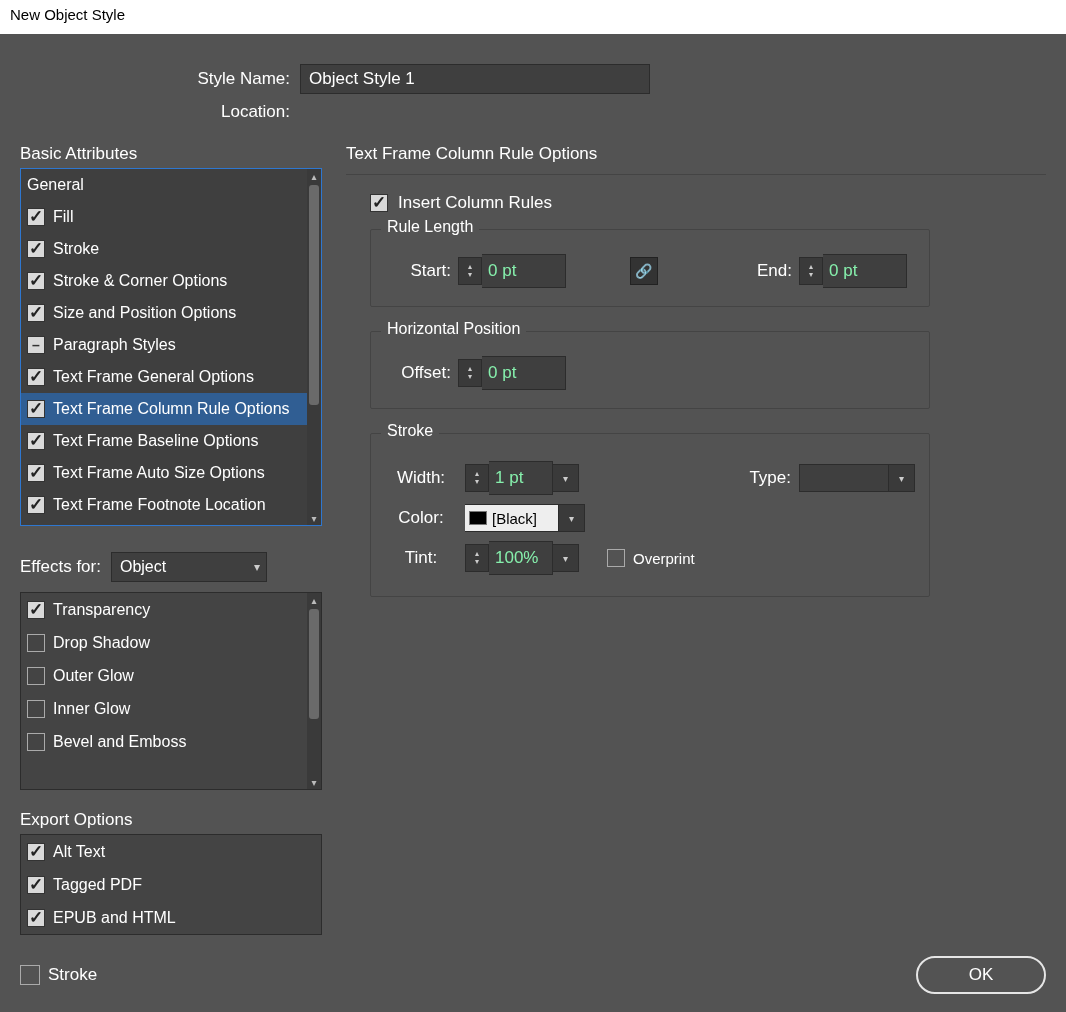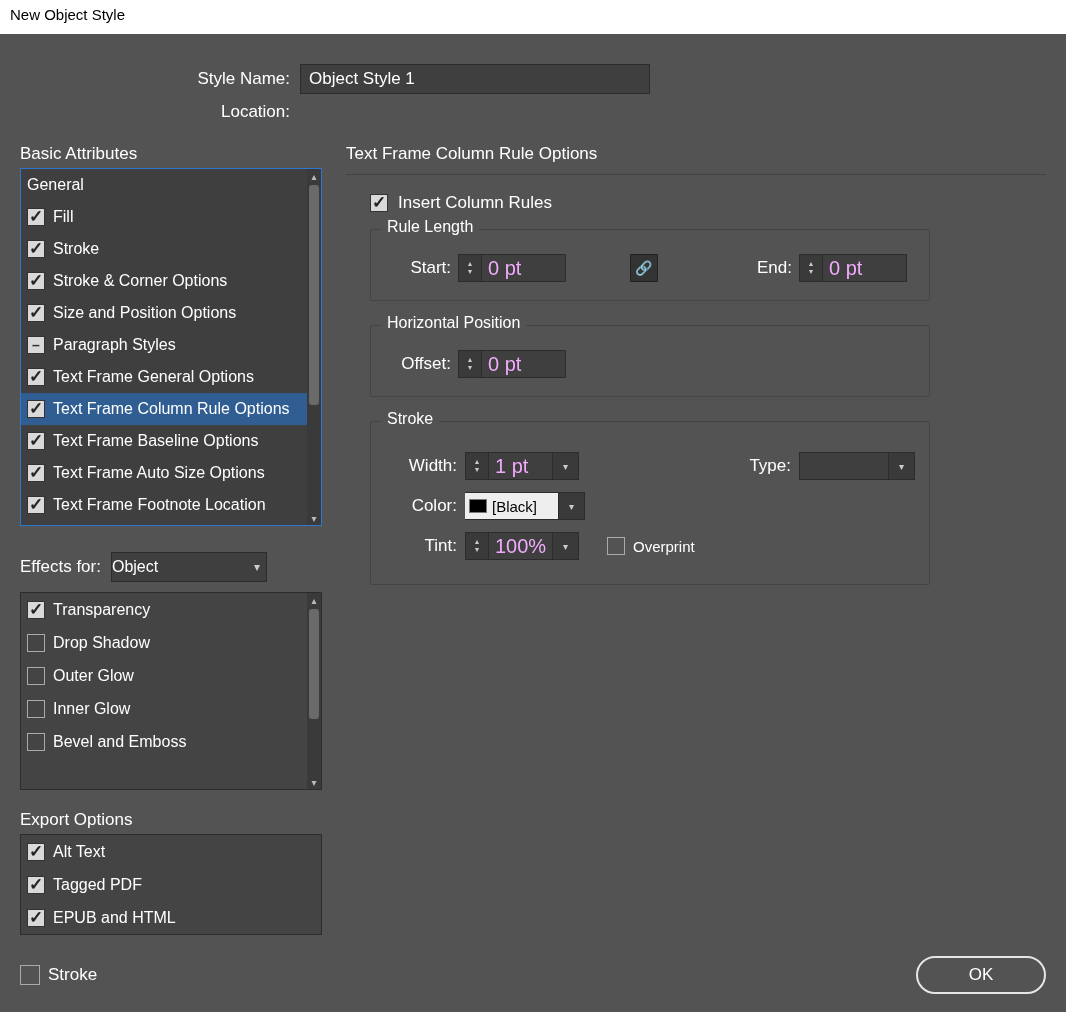--- a/index.html
+++ b/index.html
@@ -38,21 +38,21 @@
     background: #d9d9d9; border: 1px solid #333; position: relative; cursor: pointer;
   }
   .chk:checked::after {
     content: "✓"; position: absolute; left: 1px; top: -3px; font-size: 17px; color: #222; font-weight: bold;
   }
 
   .effects-row { margin-top: 26px; display:flex; align-items:center; }
   .effects-row .lbl { font-size:17px; margin-right:10px; }
   .dropdown {
     height: 30px; background:#3f3f3f; border:1px solid #2c2c2c; color:#fff;
-    display:inline-flex; align-items:center; padding:0 0; position:relative; font-size:16px;
+    display:inline-flex; align-items:center; padding:0 8px; position:relative; font-size:16px;
   }
   .dropdown .caret { position:absolute; right:6px; top:7px; font-size:12px; color:#ccc; }
 
   .fx-list { margin-top: 10px; width:302px; height:198px; border:1px solid #2c2c2c; background:#444; position:relative; }
   .fx-inner { position:absolute; left:0; top:0; right:14px; bottom:0; overflow:hidden; }
   .fx-list .scrollbar { position:absolute; right:0; top:0; width:14px; height:100%; background:#3a3a3a; }
   .fx-list .scrollbar .arrow { width:14px; height:14px; display:flex; align-items:center; justify-content:center; color:#bbb; font-size:10px; }
   .fx-list .scrollbar .thumb { position:absolute; left:2px; width:10px; top:16px; height:110px; background:#6a6a6a; border-radius:3px; }
   .fx-item { height:33px; display:flex; align-items:center; padding-left:6px; font-size:16px; }
 
@@ -71,29 +71,29 @@
   .fieldset-box .legend { position:absolute; top:-12px; left:10px; background:#535353; padding:0 6px; font-size:16px; }
 
   .num-input { display:inline-flex; align-items:center; }
   .stepper {
     width:24px; height:28px; background:#3a3a3a; border:1px solid #2c2c2c;
     display:flex; flex-direction:column; justify-content:center; align-items:center;
   }
   .stepper span { font-size:8px; line-height:8px; color:#ccc; cursor:pointer; }
   .num-val {
     height:28px; width:84px; background:#3f3f3f; border:1px solid #2c2c2c; border-left:none;
-    color:#f0abfc; padding:4px 6px; display:flex; align-items:center; font-size:20px;
+    color:#86efac; padding:16px 6px; display:flex; align-items:center; font-size:17px;
   }
 
   .rule-row { display:flex; align-items:center;gap:7px; }
   .rule-row .flabel { font-size:17px; text-align:right; }
   .link-icon { width:28px; height:28px; background:#333; border:1px solid #222; display:flex; align-items:center; justify-content:center; font-size:14px; }
 
   .stroke-box .srow { display:flex; align-items:center; height:40px; }
-  .stroke-box .flabel { width:80px; text-align:right; padding-right:8px; font-size:17px; }
+  .stroke-box .flabel { width:80px; text-align:center; padding-right:8px; font-size:17px; }
   .drop-caret {
     width:26px; height:28px; background:#3a3a3a; border:1px solid #2c2c2c; border-left:none;
     display:flex; align-items:center; justify-content:center; font-size:10px; color:#ccc; cursor:pointer;
   }
   .type-label { width:60px; text-align:right; padding-right:8px; font-size:17px; }
   .type-dd { display:inline-flex; }
   .type-dd .tval { width:90px; height:28px; background:#3f3f3f; border:1px solid #2c2c2c; }
 
   .color-val {
     height:28px; width:94px; background:#eee; border:1px solid #2c2c2c; border-left:none;

